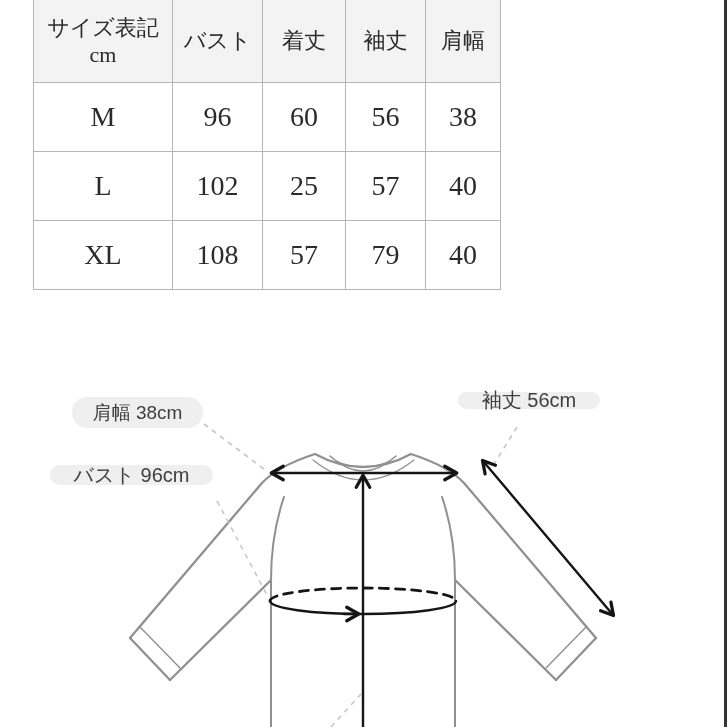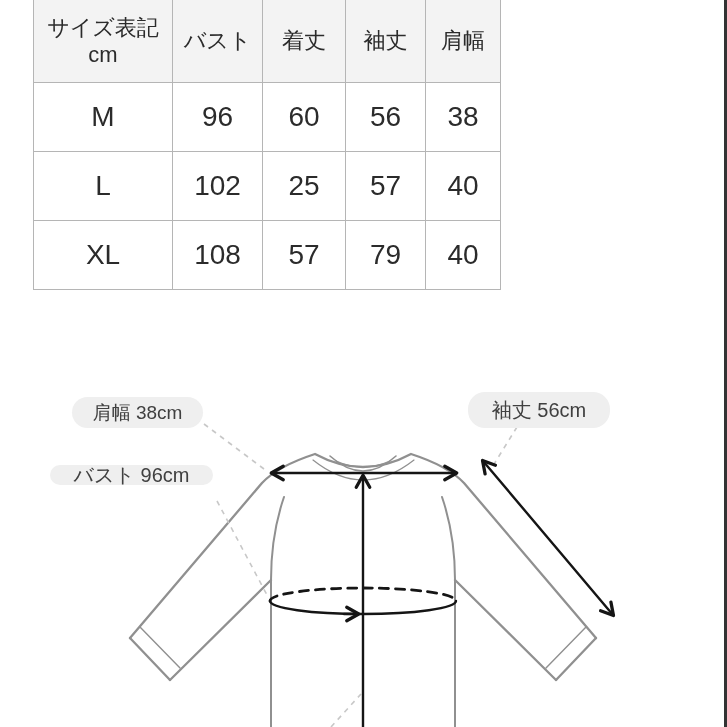--- a/index.html
+++ b/index.html
@@ -5,21 +5,21 @@
   html,body{margin:0;padding:0;background:#ffffff;}
   .page{
     position:relative;width:727px;height:727px;overflow:hidden;
     background:#ffffff;
     font-family:"Liberation Sans","DejaVu Sans",sans-serif;
     -webkit-font-smoothing:antialiased;
   }
   
   .size-table{
     position:absolute;left:33px;top:-1px;
-    border-collapse:collapse;table-layout:fixed;
+    border-collapse:collapse;table-layout:fixed;font-family:Liberation Serif, serif;
   }
   .size-table th,.size-table td{
     border:1px solid #b5b5b5;
     text-align:center;vertical-align:middle;
     color:#2b2b2b;padding:0;
   }
   .size-table th{
     background:#f3f3f3;font-weight:normal;
     font-size:22px;line-height:1.25;height:82px;
   }
@@ -30,21 +30,21 @@
   
   .diagram-svg{position:absolute;left:0;top:0;width:727px;height:727px;}
   
   .pill{
     position:absolute;background:#efefef;border-radius:17px;
     display:flex;align-items:center;justify-content:center;
     color:#404040;font-size:20px;white-space:nowrap;
   }
   .pill-shoulder{left:72px;top:397px;width:131px;height:31px;font-size:19px;}
   .pill-bust{left:50px;top:465px;width:163px;height:20px;}
-  .pill-sleeve{left:468px;top:392px;width:142px;height:36px;}
+  .pill-sleeve{left:458px;top:392px;width:142px;height:17px;}
   
   .edge-line{
     position:absolute;right:0;top:0;width:3px;height:727px;background:#333333;
   }
 </style>
 </head>
 <body>
 
 <div class="page">
 

